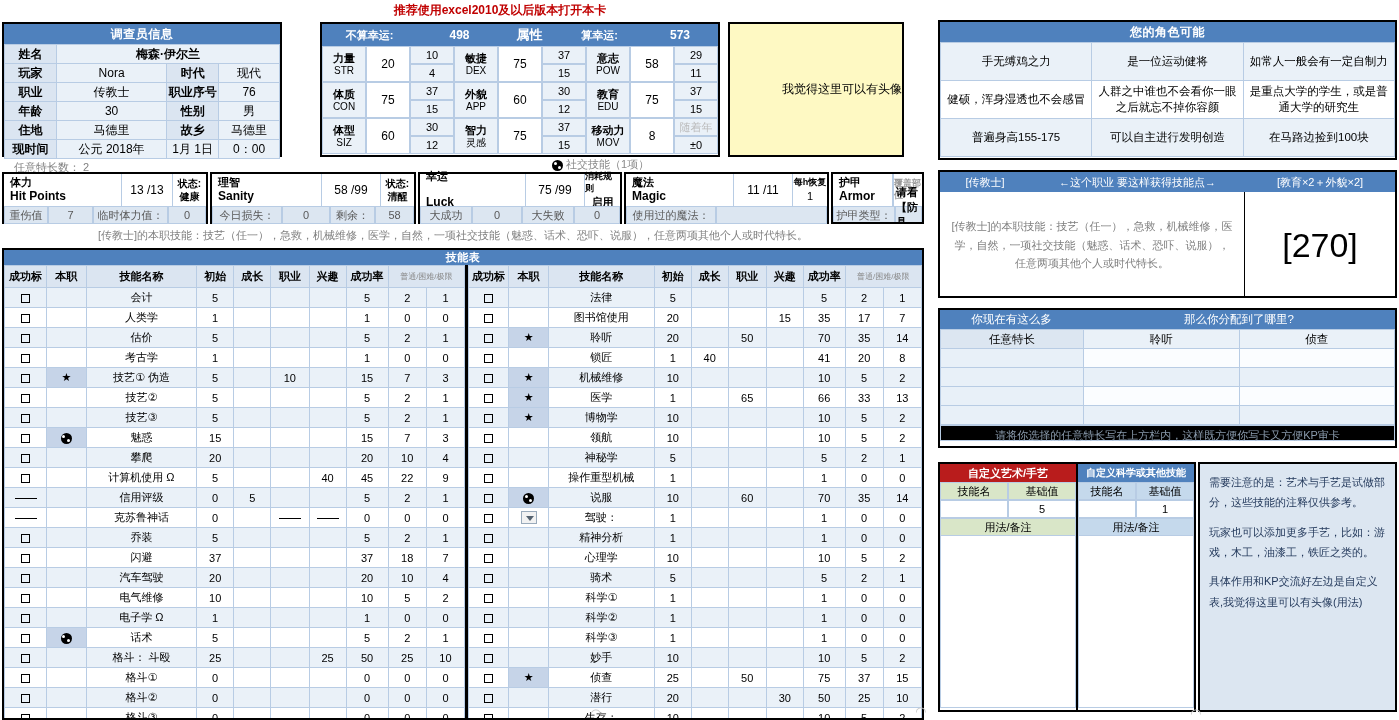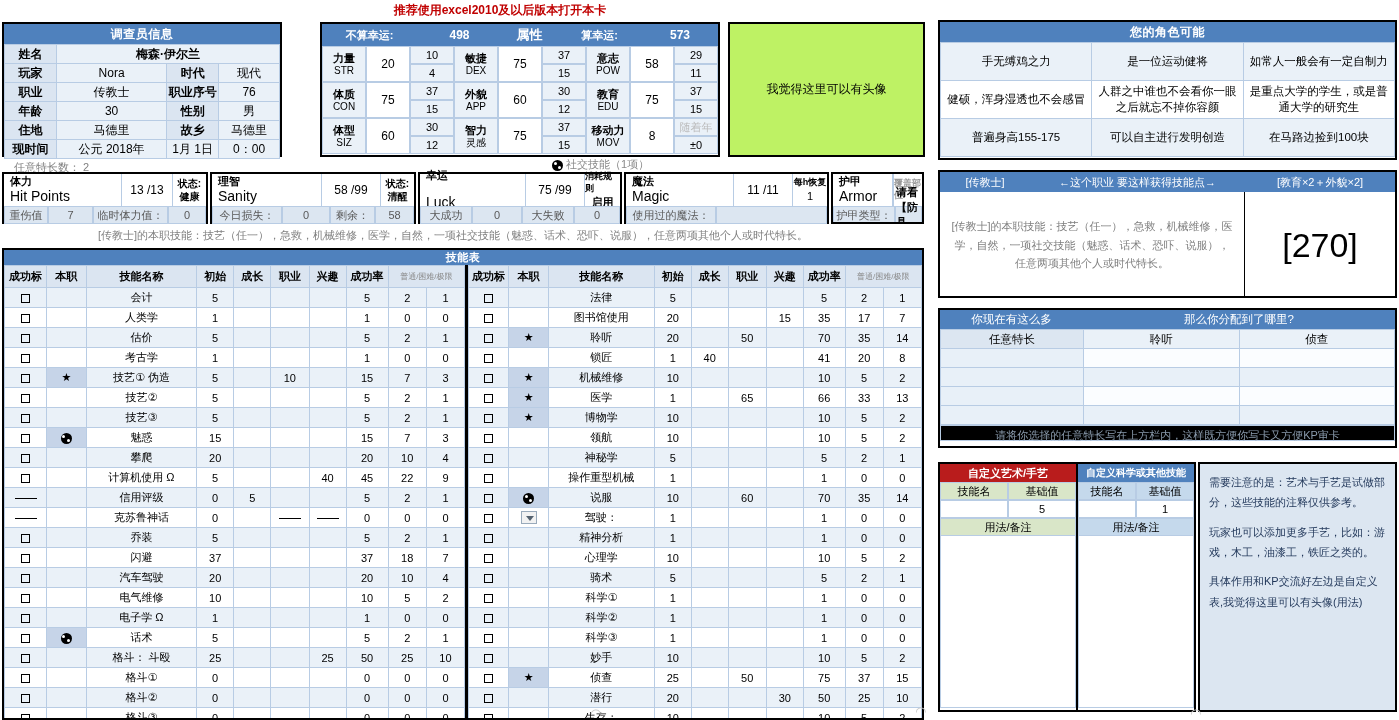--- a/index.html
+++ b/index.html
@@ -50,35 +50,35 @@
            justify-content: center; line-height: 1.15; font-weight: bold; font-size: 11px; }
   .aname small { font-weight: normal; font-size: 10px; }
   .amain { width: 44px; border: 1px solid #b8cce4; background: #fff;
            display: flex; align-items: center; justify-content: center; font-size: 12px; }
   .ahalf { width: 44px; display: flex; flex-direction: column; }
   .ahalf div { flex: 1; border: 1px solid #b8cce4; background: #eaf1f8;
                display: flex; align-items: center; justify-content: center; font-size: 11px; }
   .dim { color: #bbb; }
 
   
-  #portrait { left: 728px; top: 22px; width: 197px; height: 135px;
-              background: #bef264; display: flex; align-items: center;
-              justify-content: center; font-size: 12px; }
+  #portrait { left: 728px; top: 22px; width: 176px; height: 135px;
+              background: #fef9c3; display: flex; align-items: center;
+              justify-content: flex-end; font-size: 12px; }
 
   
   #socnote { left: 552px; top: 157px; font-size: 11px; color: #8a8a8a; }
 
   
   .sbar { height: 52px; }
   .sbtop { display: flex; height: 32px; }
   .sbbot { display: flex; height: 18px; }
   .sbname { display: flex; flex-direction: column; justify-content: center;
             padding-left: 6px; font-weight: bold; line-height: 1.2;
             background: #fff; border-right: 1px solid #b8cce4; }
-  .sbname small { font-weight: normal; font-size: 14px; }
+  .sbname small { font-weight: bold; font-size: 12px; }
   .sbval { display: flex; align-items: center; justify-content: center;
            background: #fff; font-size: 12px; }
   .sbstat { display: flex; flex-direction: column; align-items: center;
             justify-content: center; border-left: 1px solid #b8cce4;
             background: #fff; font-size: 10px; font-weight: bold; line-height: 1.3; }
   .sbcell { border: 1px solid #b8cce4; background: #dce6f1;
             display: flex; align-items: center; justify-content: center;
             font-size: 11px; color: #595959; }
 
   #hpblk  { left: 2px;   top: 172px; width: 206px; }

